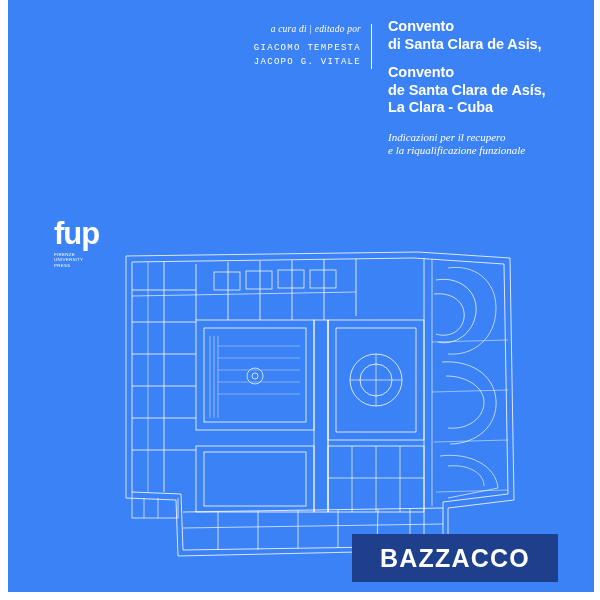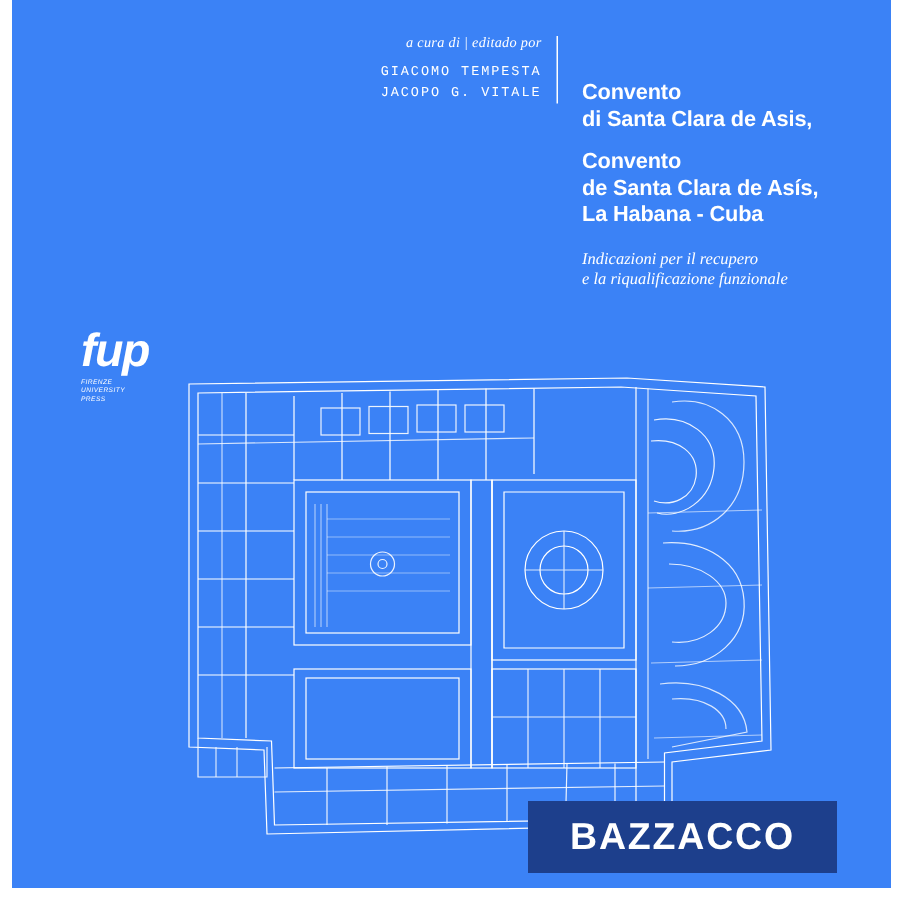--- a/index.html
+++ b/index.html
@@ -74,21 +74,20 @@
     white-space: nowrap;
   }
 
   
   .titleblock {
     position: absolute;
     left: 388px;
     top: 18px;
     width: 200px;
     color: #ffffff;
-    margin-top: 36px;
   }
   .title-it, .title-es {
     font-family: "Liberation Sans", sans-serif;
     font-weight: bold;
     font-size: 14.5px;
     line-height: 17.5px;
     letter-spacing: -0.1px;
   }
   .title-es {
     margin-top: 11px;
@@ -105,21 +104,20 @@
   }
 
   
   .fup {
     position: absolute;
     left: 54px;
     top: 218px;
     width: 64px;
     height: 70px;
     color: #ffffff;
-    font-style: italic;
   }
   .fup-mark {
     font-family: "Liberation Sans", sans-serif;
     font-size: 31px;
     font-weight: bold;
     letter-spacing: -1px;
     line-height: 31px;
   }
   .fup-sub {
     margin-top: 3px;
@@ -178,21 +176,21 @@
   </div>
 
   <div class="titleblock">
     <div class="title-it">
       <div>Convento</div>
       <div>di Santa Clara de Asis,</div>
     </div>
     <div class="title-es">
       <div>Convento</div>
       <div>de Santa Clara de Asís,</div>
-      <div>La Habana - Cuba</div>
+      <div>La Clara - Cuba</div>
     </div>
     <div class="subtitle-it">
       <div>Indicazioni per il recupero</div>
       <div>e la riqualificazione funzionale</div>
     </div>
   </div>
 
   <div class="fup">
     <div class="fup-mark">fup</div>
     <div class="fup-sub">

